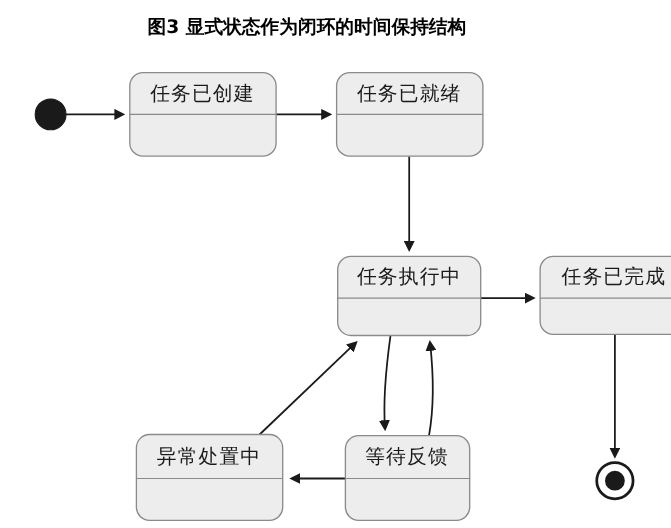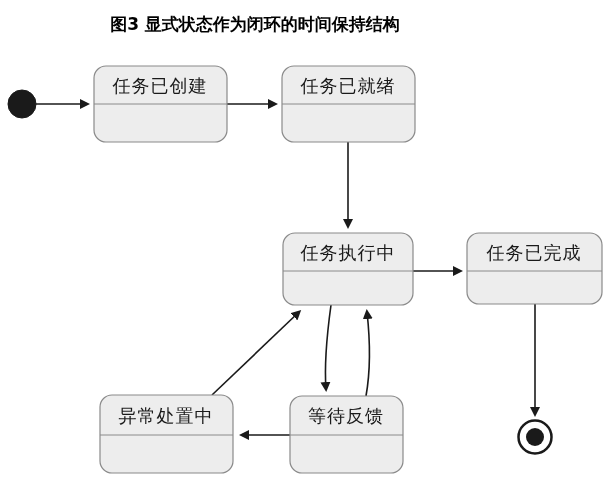--- a/index.html
+++ b/index.html
@@ -4,21 +4,21 @@
 <style>
   :root{
     --state-fill:#ededed;
     --state-stroke:#8a8a8a;
     --edge-stroke:#1a1a1a;
     --text-color:#1a1a1a;
     --title-color:#000000;
     --background:#ffffff;
   }
   html,body{margin:0;padding:0;background:var(--background);}
-  .canvas{width:558px;height:480px;position:relative;background:var(--background);}
+  .canvas{width:558px;height:480px;position:relative;background:var(--background);margin-left:24px;}
   svg{display:block;font-family:"DejaVu Sans",sans-serif;}
   .fig-title{
     fill:var(--title-color);
     font-size:17px;
     font-weight:bold;
     text-anchor:middle;
     font-family:"DejaVu Sans",sans-serif;
   }
   .state-box{
     fill:var(--state-fill);

